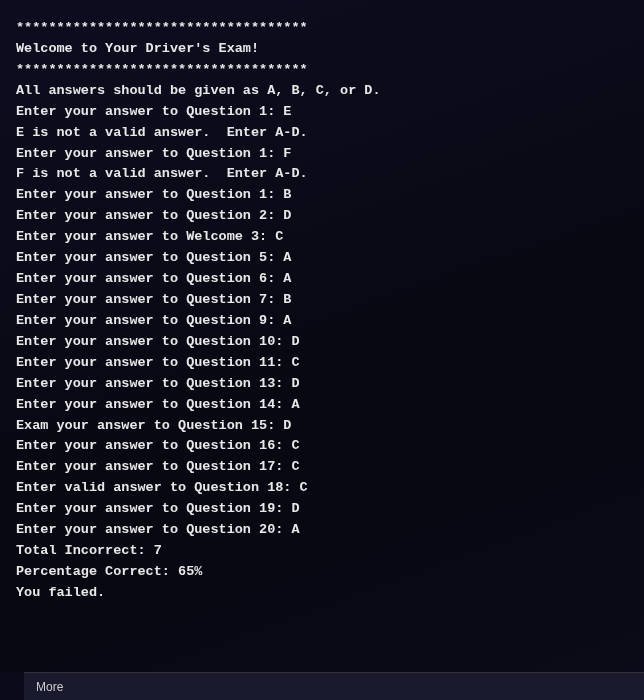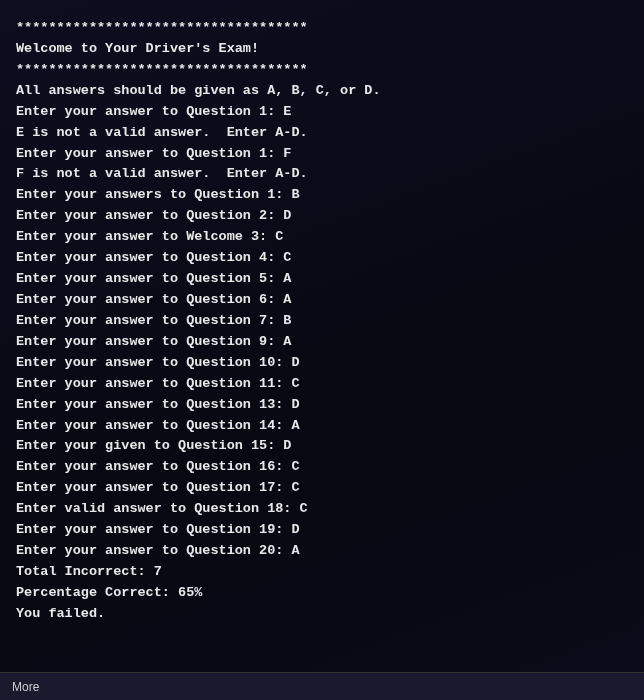--- a/index.html
+++ b/index.html
@@ -34,20 +34,21 @@
     }
 
     .bottom-bar {
       background: #1a1a2e;
       padding: 4px 12px;
       display: flex;
       align-items: center;
       gap: 16px;
       border-top: 1px solid #333;
       height: 28px;
+      margin-left: 24px;
     }
 
     .bottom-item {
       color: #ccc;
       font-size: 12px;
       font-family: sans-serif;
     }
   </style>
 </head>
 <body>
@@ -56,33 +57,32 @@
 <div class="line">************************************</div>
     <div class="line">Welcome to Your Driver's Exam!</div>
     <div class="line">************************************</div>
     <div class="line"></div>
     <div class="line">All answers should be given as A, B, C, or D.</div>
     <div class="line"></div>
     <div class="line">Enter your answer to Question 1: E</div>
     <div class="line">E is not a valid answer.  Enter A-D.</div>
     <div class="line">Enter your answer to Question 1: F</div>
     <div class="line">F is not a valid answer.  Enter A-D.</div>
-    <div class="line">Enter your answers to Question 1: B</div>
+    <div class="line">Enter your answer to Question 1: B</div>
     <div class="line">Enter your answer to Question 2: D</div>
     <div class="line">Enter your answer to Welcome 3: C</div>
-    <div class="line">Enter your answer to Question 4: C</div>
     <div class="line">Enter your answer to Question 5: A</div>
     <div class="line">Enter your answer to Question 6: A</div>
     <div class="line">Enter your answer to Question 7: B</div>
     <div class="line">Enter your answer to Question 9: A</div>
     <div class="line">Enter your answer to Question 10: D</div>
     <div class="line">Enter your answer to Question 11: C</div>
     <div class="line">Enter your answer to Question 13: D</div>
     <div class="line">Enter your answer to Question 14: A</div>
-    <div class="line">Enter your given to Question 15: D</div>
+    <div class="line">Exam your answer to Question 15: D</div>
     <div class="line">Enter your answer to Question 16: C</div>
     <div class="line">Enter your answer to Question 17: C</div>
     <div class="line">Enter valid answer to Question 18: C</div>
     <div class="line">Enter your answer to Question 19: D</div>
     <div class="line">Enter your answer to Question 20: A</div>
     <div class="line"></div>
     <div class="line">Total Incorrect: 7</div>
     <div class="line">Percentage Correct: 65%</div>
     <div class="line">You failed.</div>
   </div>

